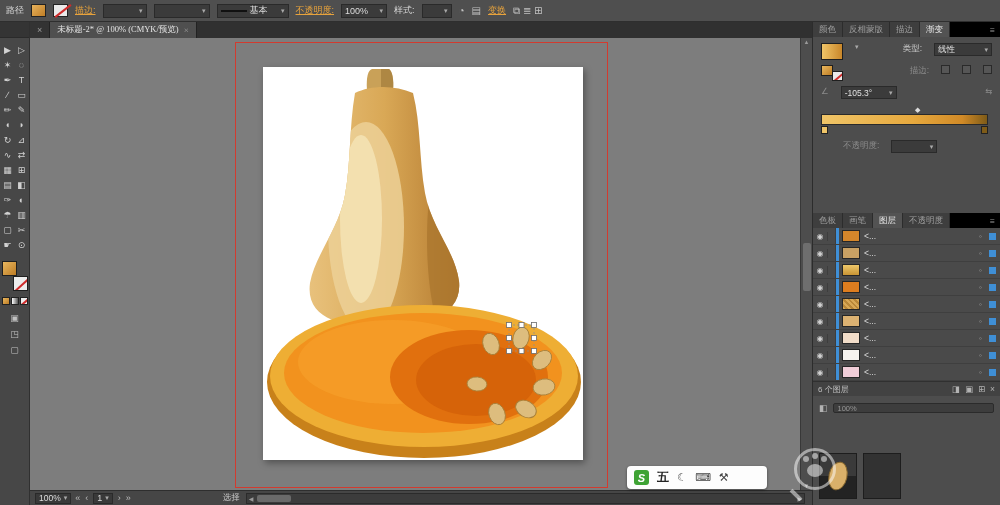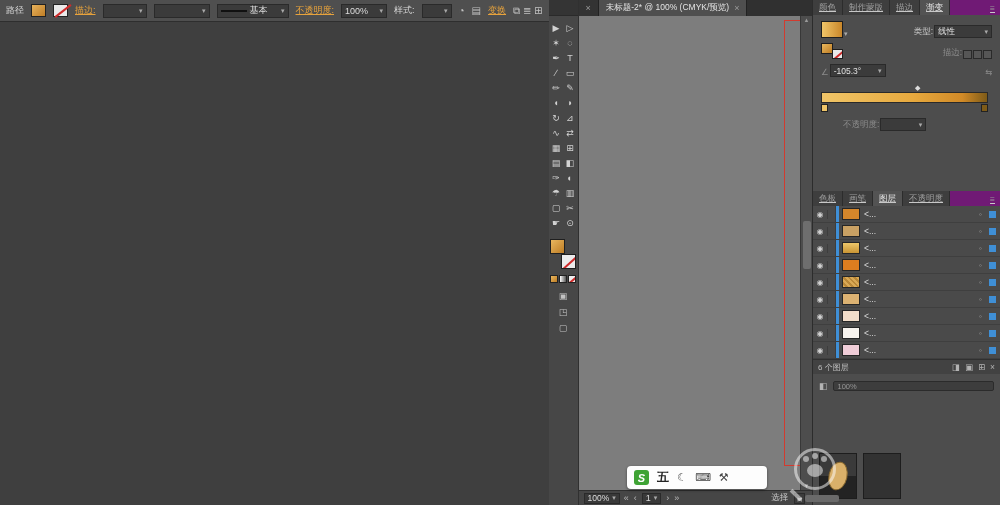--- a/index.html
+++ b/index.html
@@ -1,18 +1,18 @@
 <!DOCTYPE html>
 <html><head>
 <meta charset="utf-8">
 <style>
   * { margin:0; padding:0; box-sizing:border-box; }
   html,body { width:1000px; height:505px; overflow:hidden; background:#3f3f3f;
     font-family:"Liberation Sans","DejaVu Sans",sans-serif; }
-  .app { position:absolute; inset:0; display:flex; }
+  .app { position:absolute; inset:0; display:flex; flex-direction:column; }
 
   
   .topbar { height:22px; background:#4f4f4f; border-bottom:1px solid #2e2e2e;
     display:flex; align-items:center; gap:7px; padding:0 6px; font-size:9px; color:#d6d6d6; }
   .tb-label { color:#d6d6d6; }
   .tb-link { color:#e8a33c; text-decoration:underline; cursor:pointer; }
   .tb-fill { width:15px; height:13px; background:linear-gradient(135deg,#e7b25c,#c07e26); border:1px solid #222; }
   .tb-stroke { width:15px; height:13px; background:#e9e9e9; border:1px solid #222; position:relative; }
   .tb-stroke::after { content:""; position:absolute; left:-1px; top:5px; width:20px; height:2px;
     background:#cf2b2b; transform:rotate(-38deg); }
@@ -49,21 +49,21 @@
   .mb-none::after { content:""; position:absolute; left:-2px; top:2.5px; width:12px; height:1.5px;
     background:#cf2b2b; transform:rotate(-40deg); }
   .mode-icons { margin-top:8px; display:flex; flex-direction:column; gap:6px; align-items:center;
     color:#c2c2c2; font-size:9px; }
 
   
   .center { flex:1; display:flex; flex-direction:column; min-width:0; }
   .tabbar { height:16px; background:#303030; display:flex; align-items:stretch; font-size:8.5px; }
   .doc-tab { display:flex; align-items:center; gap:5px; padding:0 7px; color:#b2b2b2;
     background:#333333; border-right:1px solid #222; white-space:nowrap; overflow:hidden; }
-  .doc-tab.active { background:#4f4f4f; color:#e3e3e3; }
+  .doc-tab.active { background:#4f4f4f; color:#e3e3e3;font-family:Liberation Serif, serif; }
   .tab-close { color:#9a9a9a; font-size:9px; }
 
   .canvas { flex:1; position:relative; background:#7d7d7d; overflow:hidden; }
   .red-rect { position:absolute; left:205px; top:4px; width:373px; height:446px;
     border:1px solid #d23b2f; z-index:3; pointer-events:none; }
   .artboard { position:absolute; left:233px; top:29px; width:320px; height:393px; background:#fff;
     box-shadow:2px 3px 7px rgba(0,0,0,.35); z-index:2; }
   .vscroll { position:absolute; right:0; top:0; bottom:0; width:12px; background:#4d4d4d;
     border-left:1px solid #383838; z-index:4; }
   .vscroll .arr { position:absolute; left:0; width:100%; text-align:center; font-size:6px; color:#9a9a9a; }
@@ -79,28 +79,28 @@
   .hscroll { flex:1; height:11px; background:#3c3c3c; border:1px solid #2b2b2b; position:relative;
     margin:0 2px; }
   .hscroll .harr { position:absolute; top:0; height:100%; display:flex; align-items:center;
     font-size:6px; color:#9a9a9a; }
   .harr-l { left:2px; } .harr-r { right:2px; }
   .hthumb { position:absolute; left:10px; top:1px; width:34px; height:7px; background:#6a6a6a; border-radius:2px; }
 
   
   .rightdock { width:188px; background:#4d4d4d; border-left:1px solid #2c2c2c; display:flex;
     flex-direction:column; font-size:8.5px; color:#c8c8c8; }
-  .ptabs { height:15px; background:#701a75; display:flex; align-items:stretch;text-decoration:underline; }
+  .ptabs { height:15px; background:#000000; display:flex; align-items:stretch; }
   .ptab { padding:0 6px; display:flex; align-items:center; color:#9e9e9e; background:#3e3e3e;
     border-right:1px solid #2c2c2c; white-space:nowrap; }
   .ptab.active { background:#535353; color:#e9e9e9; }
   .pmenu { margin-left:auto; padding:0 5px; display:flex; align-items:center; color:#9a9a9a; }
 
   .gradient-panel { height:176px; padding:6px 8px 4px 8px; display:flex; flex-direction:column; gap:5px; }
-  .grow-row { display:flex; align-items:flex-end; gap:1px; }
+  .grow-row { display:flex; align-items:flex-start; gap:12px; }
   .gswatch { width:22px; height:17px; border:1px solid #1f1f1f;
     background:linear-gradient(90deg,#f0c568,#c9872a); }
   .gfield { height:13px; background:#3b3b3b; border:1px solid #2a2a2a; display:inline-flex;
     align-items:center; gap:3px; padding:0 3px; color:#e0e0e0; }
   .dim { color:#8b8b8b; }
   .gmini { position:relative; width:22px; height:16px; }
   .gmini .a { position:absolute; left:0; top:0; width:12px; height:11px;
     background:linear-gradient(135deg,#eab85e,#bd7c24); border:1px solid #1f1f1f; z-index:2; }
   .gmini .b { position:absolute; right:0; bottom:0; width:11px; height:10px; background:#e9e9e9;
     border:1px solid #1f1f1f; overflow:hidden; }
@@ -434,21 +434,21 @@
           <div class="hthumb"></div>
           <span class="harr harr-r">▶</span>
         </div>
       </div>
     </div>
 
     <div class="rightdock">
 
       <div class="ptabs">
         <div class="ptab">颜色</div>
-        <div class="ptab">制作蒙版</div>
+        <div class="ptab">反相蒙版</div>
         <div class="ptab">描边</div>
         <div class="ptab active">渐变</div>
         <div class="pmenu">≡</div>
       </div>
 
       <div class="gradient-panel">
         <div class="grow-row">
           <div class="gswatch"></div>
           <span class="carat">▾</span>
           <span class="grow"></span>

